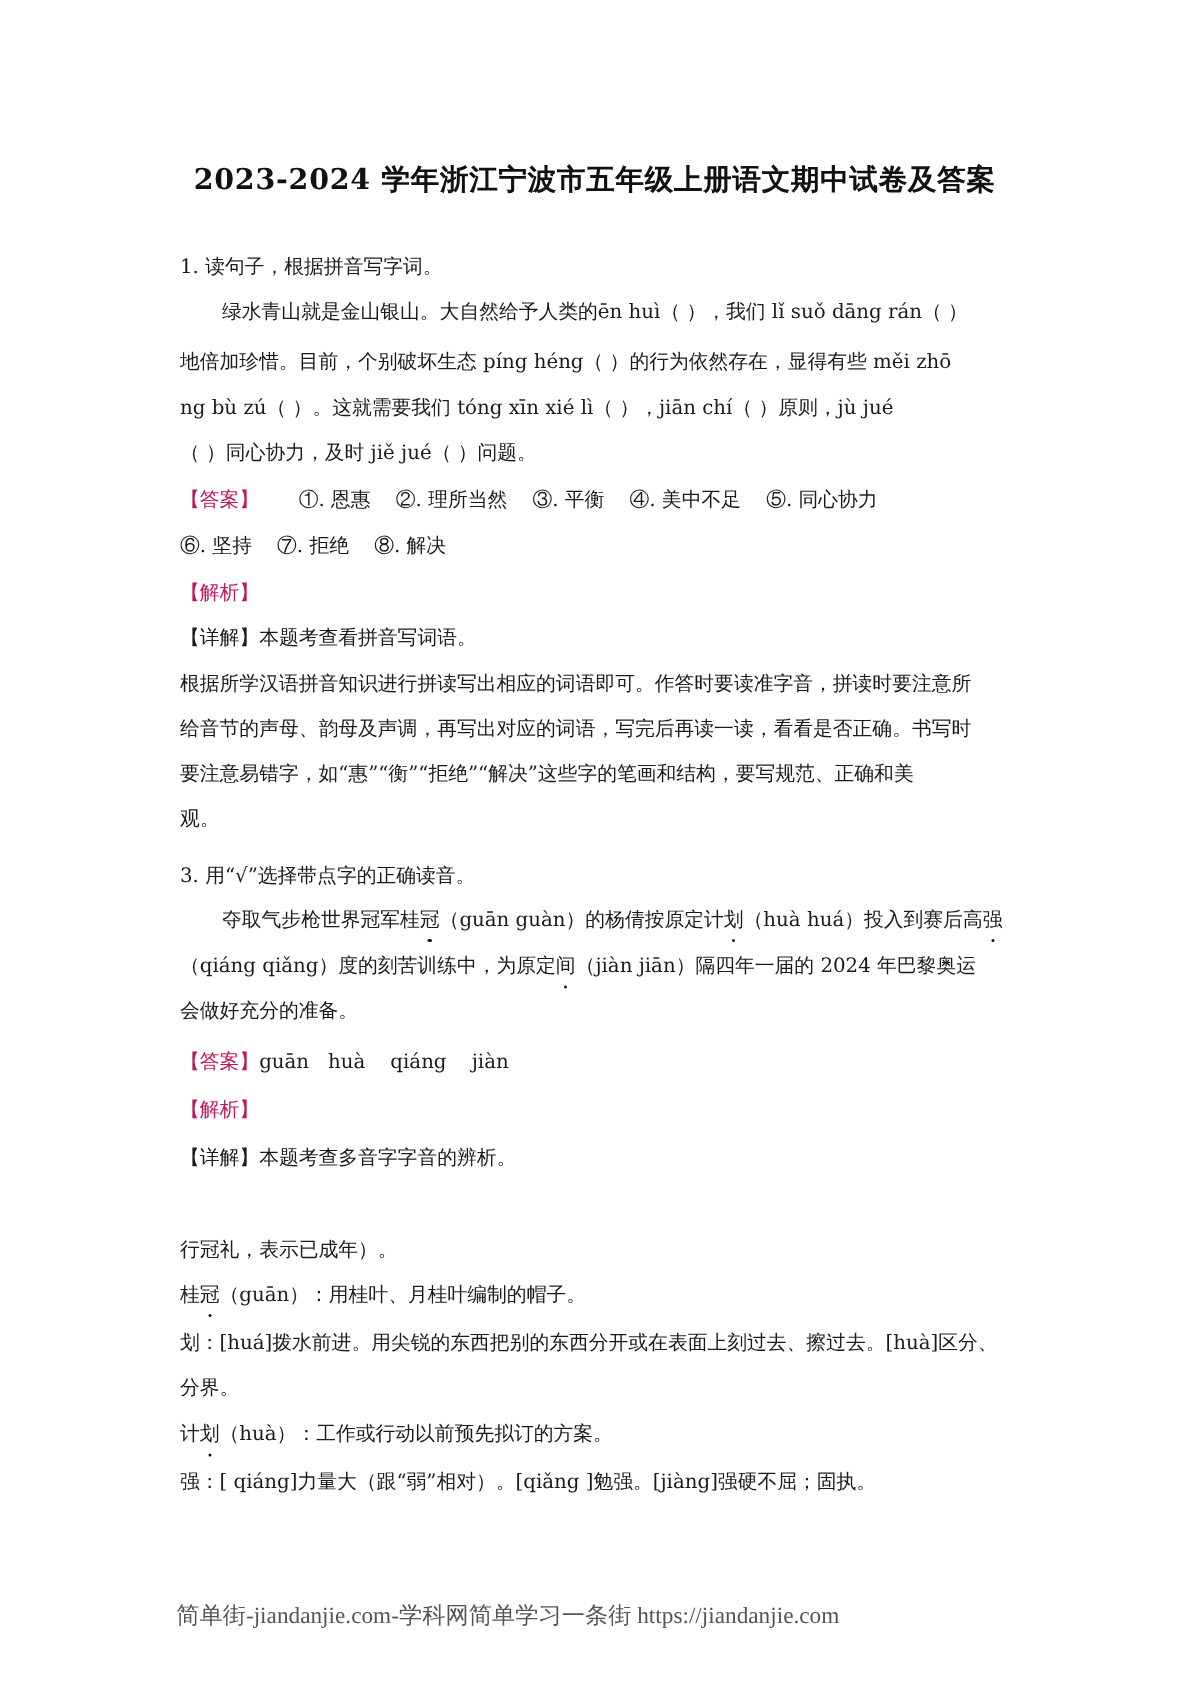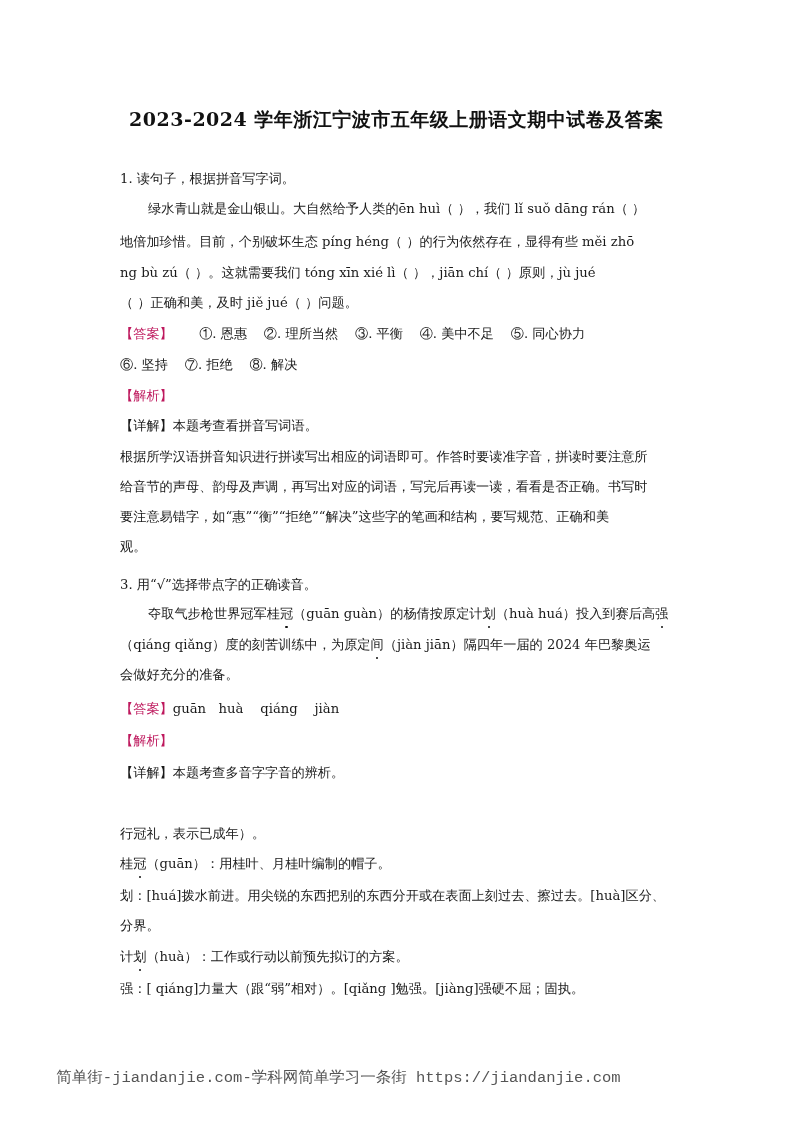--- a/index.html
+++ b/index.html
@@ -8,34 +8,34 @@
   .page { position: absolute; left: 0; top: 4px; width: 793px; height: 1122px; border-radius: 29px; }
   .title { position: absolute; top: 103px; left: 0; width: 793px; text-align: center;
            font-size: 19px; font-weight: bold; letter-spacing: 0.5px; color: #111; }
   .line { position: absolute; left: 120px; font-size: 13.2px; white-space: nowrap; line-height: 18px; }
   .indent { left: 148px; }
   .tag { color: #be185d; }
   .dot { position: relative; display: inline-block; }
   .dot::after { content: ""; position: absolute; left: 50%; bottom: -5px; width: 2.5px; height: 2.5px;
                 margin-left: -1.2px; background: #111; border-radius: 50%; }
   .footer { position: absolute; top: 1063px; left: 0; width: 677px; text-align: center;
-            font-family: Liberation Mono, monospace; font-size: 15.5px; color: #555; }
+            font-family: Liberation Serif, serif; font-size: 15.5px; color: #555; }
   .gap { display: inline-block; }
 </style>
 </head>
 <body>
 
 <div class="page">
   <div class="title">2023-2024 学年浙江宁波市五年级上册语文期中试卷及答案</div>
 
   <div class="line" style="top:166px">1. 读句子，根据拼音写字词。</div>
   <div class="line indent" style="top:196px">绿水青山就是金山银山。大自然给予人类的ēn huì（      ），我们 lǐ suǒ dāng rán（      ）</div>
   <div class="line" style="top:229px">地倍加珍惜。目前，个别破坏生态 píng héng（      ）的行为依然存在，显得有些 měi zhō</div>
   <div class="line" style="top:260px">ng bù zú（      ）。这就需要我们 tóng xīn xié lì（      ），jiān chí（      ）原则，jù jué</div>
-  <div class="line" style="top:290px">（      ）正确和美，及时 jiě jué（      ）问题。</div>
+  <div class="line" style="top:290px">（      ）同心协力，及时 jiě jué（      ）问题。</div>
 
   <div class="line" style="top:321px">
     <span class="tag">【答案】</span>
     <span class="gap" style="width:18px"></span>
     <span style="white-space:pre">①. 恩惠    ②. 理所当然    ③. 平衡    ④. 美中不足    ⑤. 同心协力</span>
   </div>
   <div class="line" style="top:352px; white-space:pre">⑥. 坚持    ⑦. 拒绝    ⑧. 解决</div>
   <div class="line tag" style="top:383px">【解析】</div>
   <div class="line" style="top:413px">【详解】本题考查看拼音写词语。</div>
   <div class="line" style="top:444px">根据所学汉语拼音知识进行拼读写出相应的词语即可。作答时要读准字音，拼读时要注意所</div>

